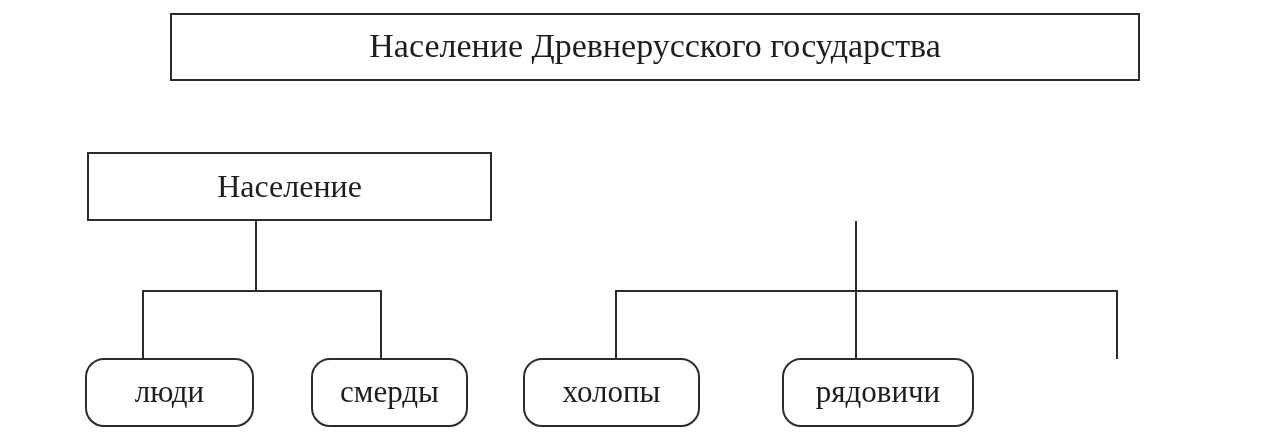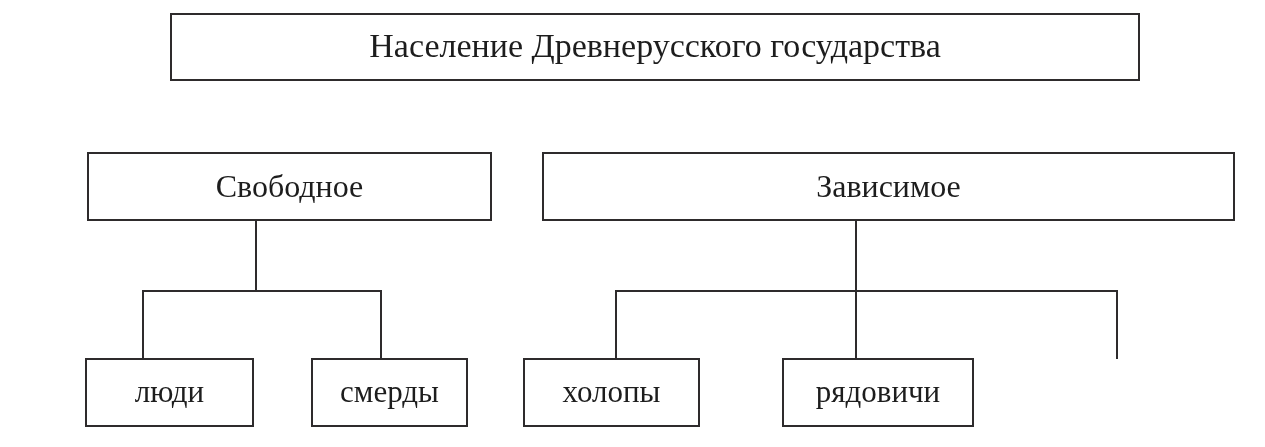--- a/index.html
+++ b/index.html
@@ -49,20 +49,21 @@
     height: 69px;
     font-size: 32px;
   }
   .node.n-svobodnoe { left: 60px;  width: 405px; }
   .node.n-zavisimoe { left: 515px; width: 693px; }
 
   .node.level3 {
     top: 358px;
     height: 69px;
     font-size: 31px;
+    border-radius: 19px;
   }
   .node.n-ludi      { left: 58px;   width: 169px; }
   .node.n-smerdy    { left: 284px;  width: 157px; }
   .node.n-holopy    { left: 496px;  width: 177px; }
   .node.n-ryadovichi{ left: 755px;  width: 192px; }
   .node.n-zakupy    { left: 1030px; width: 177px; }
 
   
   .vline {
     position: absolute;
@@ -93,24 +94,21 @@
 </head>
 <body>
 
 <div id="canvas">
 
   <div class="node root">
     <span class="node-label">Население Древнерусского государства</span>
   </div>
 
   <div class="node level2 n-svobodnoe">
-    <span class="node-label">Свободное</span>
-  </div>
-  <div class="node level2 n-zavisimoe">
-    <span class="node-label">Зависимое</span>
+    <span class="node-label">Население</span>
   </div>
 
   <div class="node level3 n-ludi">
     <span class="node-label">люди</span>
   </div>
   <div class="node level3 n-smerdy">
     <span class="node-label">смерды</span>
   </div>
   <div class="node level3 n-holopy">
     <span class="node-label">холопы</span>

